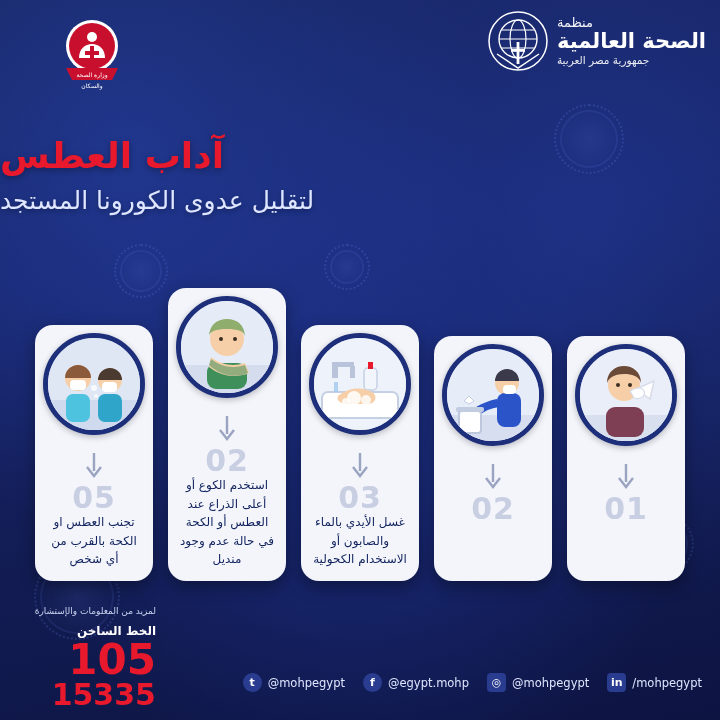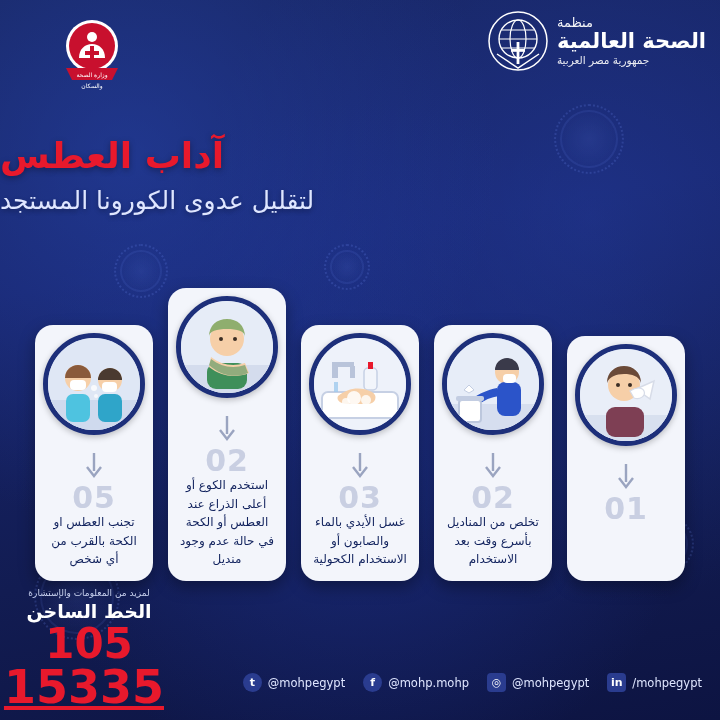--- a/index.html
+++ b/index.html
@@ -88,25 +88,25 @@
     color:#c9cfe2;font-size:30px;font-weight:bold;letter-spacing:1px;
     line-height:1;margin-top:4px;
   }
   .card-text{
     direction:rtl;text-align:center;color:#12235e;
     font-size:12px;line-height:1.55;margin-top:0;font-weight:normal;
     padding:0 2px;
   }
 
   
-  .hotline{position:absolute;left:14px;bottom:10px;text-align:center;width:150px;direction:rtl;}
+  .hotline{position:absolute;left:6px;bottom:10px;width:150px;direction:rtl;}
   .hot-small{color:#c9d2ef;font-size:9px;letter-spacing:.2px;}
-  .hot-label{color:#fff;font-size:19px;font-weight:bold;margin-top:2px;}
+  .hot-label{color:#fff;font-size:12px;font-weight:bold;margin-top:8px;}
   .hot-num{color:#e8192c;font-size:42px;font-weight:bold;line-height:0.95;margin-top:2px;}
-  .hot-num2{color:#e8192c;font-size:46px;font-weight:bold;line-height:1;text-decoration:underline;}
+  .hot-num2{color:#e8192c;font-size:30px;font-weight:bold;line-height:1;}
 
   .social{
     position:absolute;right:18px;bottom:28px;
     display:flex;align-items:center;gap:18px;direction:ltr;
   }
   .soc{display:flex;align-items:center;gap:6px;color:#dfe6ff;font-size:11.5px;}
   .soc .ic{
     width:19px;height:19px;border-radius:4px;background:#2a3c8f;
     display:flex;align-items:center;justify-content:center;color:#fff;font-size:11px;font-weight:bold;
   }
@@ -253,21 +253,20 @@
           <rect x="9" y="58" width="28" height="5" rx="2" fill="#c3cde2"></rect>
           <path d="M17 52l5-5 5 5-5 3z" fill="#ffffff" stroke="#c3cde2" stroke-width="1"></path>
         </svg>
       </div>
       <div class="arrow">
         <svg width="22" height="26" viewBox="0 0 22 26">
             <path d="M11 0v18M4 14l7 9 7-9" fill="none" stroke="#9aa4c0" stroke-width="2.4"></path>
           </svg>
       </div>
       <div class="num">02</div>
-      <div class="card-text">تخلص من المناديل بأسرع وقت بعد الاستخدام</div>
     </div>
 
     <div class="card">
       <div class="photo">
         <svg viewBox="0 0 92 92">
           <rect width="92" height="92" fill="#e9eef8"></rect>
           <rect x="0" y="66" width="92" height="26" fill="#d8e0ef"></rect>
           <circle cx="44" cy="36" r="16" fill="#f6cfa8"></circle>
           <path d="M27 34c0-11 8-17 17-17s17 6 17 17c-2-7-9-9-17-9s-15 3-17 9z" fill="#6b4a38"></path>
           <rect x="26" y="58" width="38" height="30" rx="9" fill="#7e3f54"></rect>
@@ -294,21 +293,21 @@
     <div class="hot-num2">15335</div>
   </div>
 
   <div class="social">
     <div class="soc">
       <span class="ic circle">t</span>
       <span>@mohpegypt</span>
     </div>
     <div class="soc">
       <span class="ic circle">f</span>
-      <span>@mohp.mohp</span>
+      <span>@egypt.mohp</span>
     </div>
     <div class="soc">
       <span class="ic">◎</span>
       <span>@mohpegypt</span>
     </div>
     <div class="soc">
       <span class="ic">in</span>
       <span>/mohpegypt</span>
     </div>
   </div>

